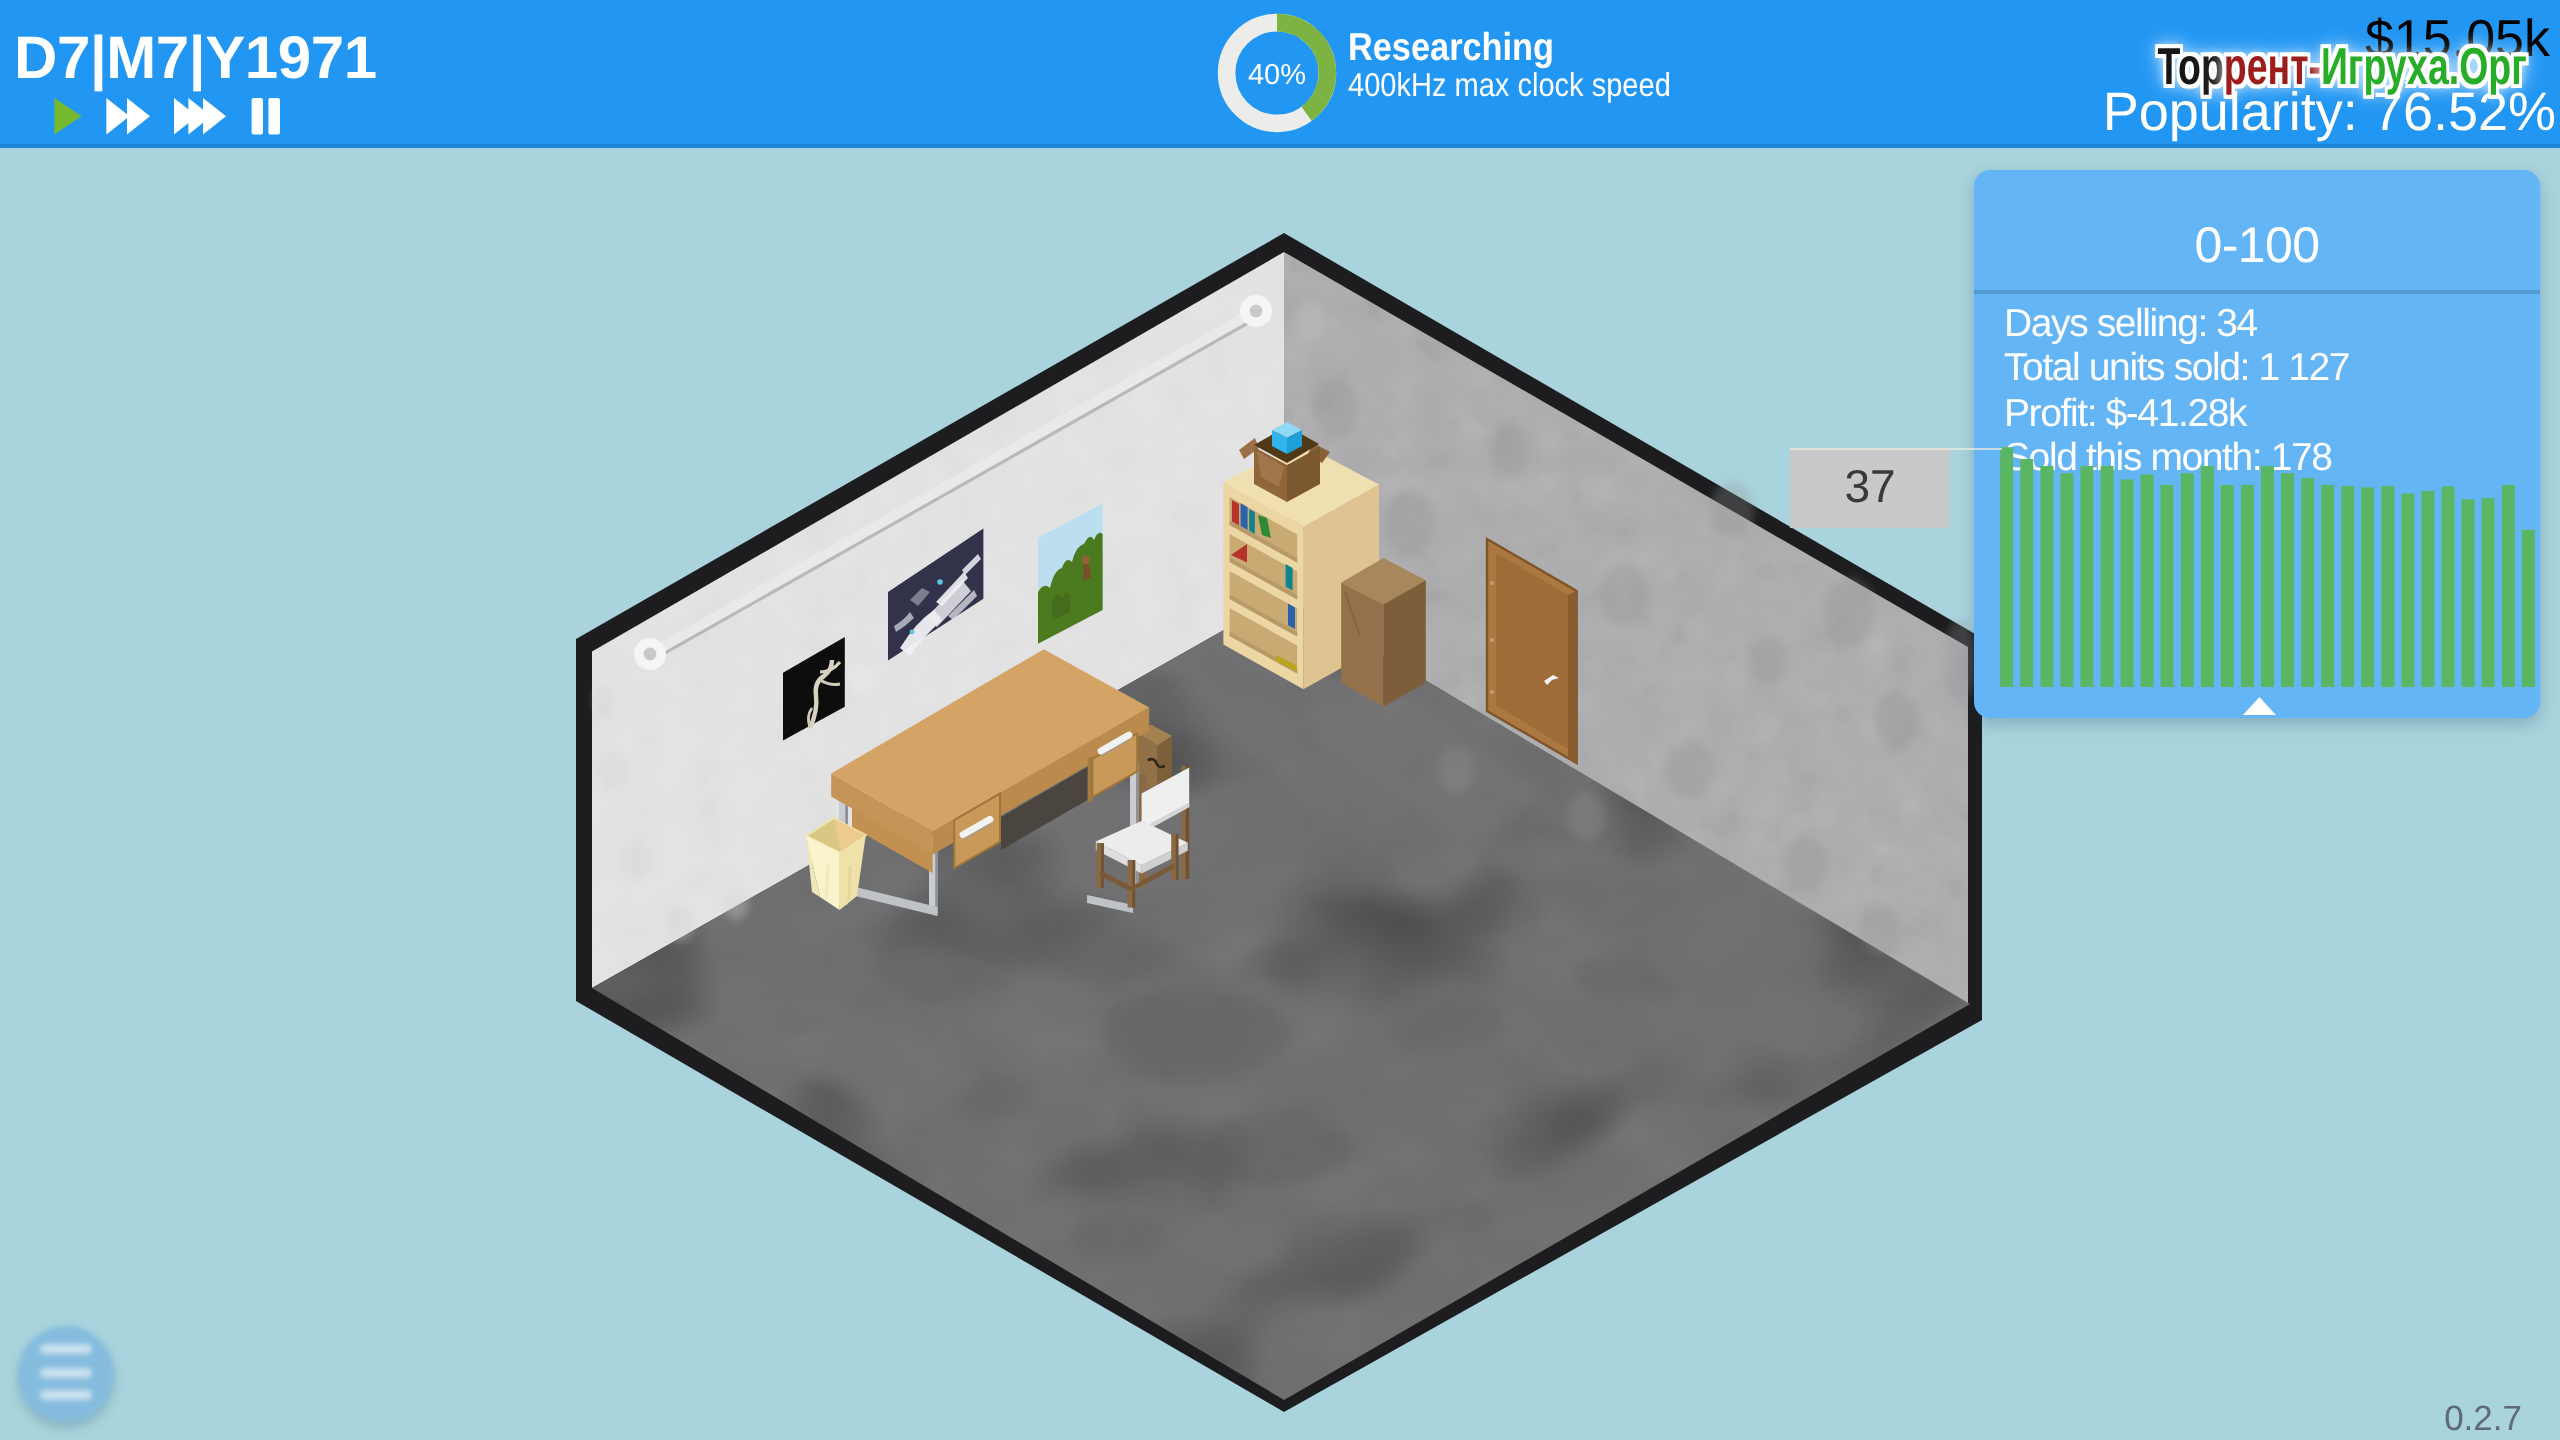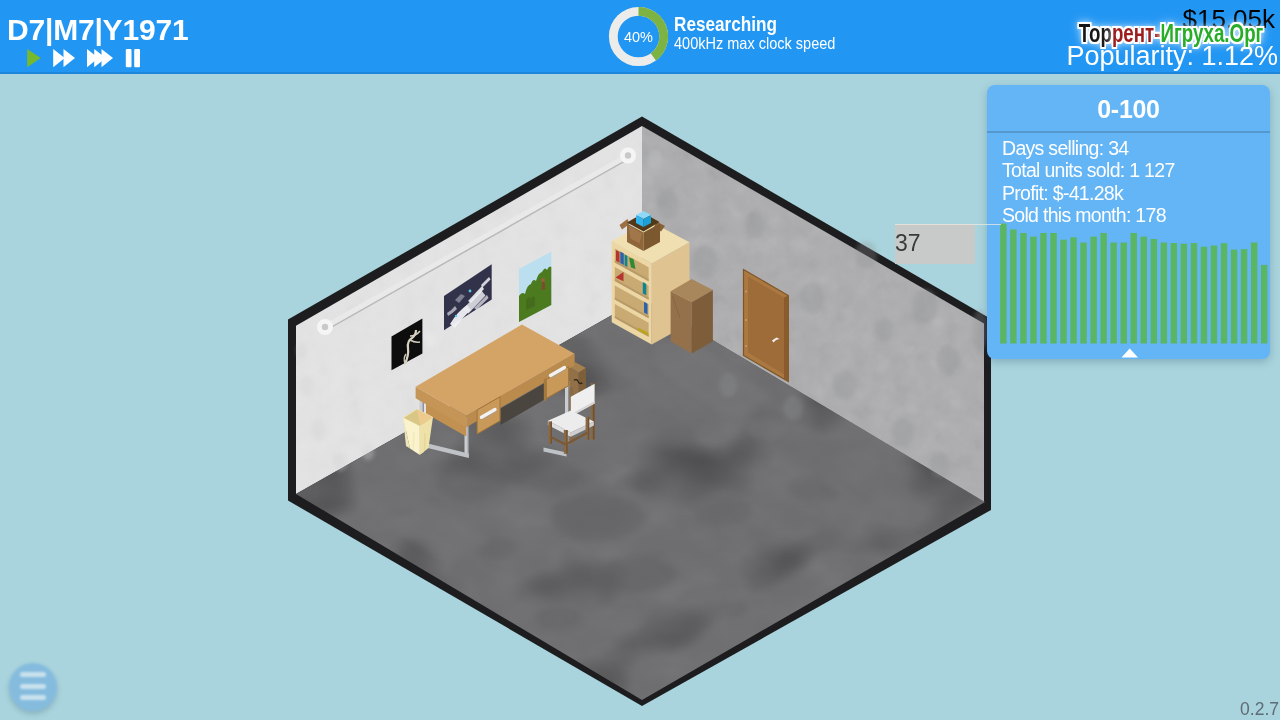--- a/index.html
+++ b/index.html
@@ -9,29 +9,29 @@
 .topbar{position:absolute;left:0;top:0;width:1280px;height:74px;background:#2196F3;border-bottom:2px solid #1C86DD}
 .date{position:absolute;left:7px;top:13px;font-size:30px;font-weight:bold;color:#fff;letter-spacing:-.2px}
 .rtitle{position:absolute;left:674px;top:13px;font-size:19.5px;font-weight:bold;color:#fff;transform:scaleX(.88);transform-origin:0 50%;white-space:nowrap}
 .rsub{position:absolute;left:674px;top:33.5px;font-size:16.5px;color:#fff;transform:scaleX(.88);transform-origin:0 50%;white-space:nowrap}
 .money{position:absolute;right:5px;top:4px;font-size:26px;color:#000000;white-space:nowrap}
 .pop{position:absolute;right:2px;top:41px;font-size:27px;color:#fff;white-space:nowrap}
 .wm{position:absolute;right:17px;top:18px;font-size:26px;font-weight:bold;white-space:nowrap;transform:scaleX(.72);transform-origin:100% 50%;
 text-shadow:-2px -2px 0 #fff,2px -2px 0 #fff,-2px 2px 0 #fff,2px 2px 0 #fff,0 -2px 0 #fff,0 2px 0 #fff,-2px 0 0 #fff,2px 0 0 #fff,0 0 6px rgba(255,255,255,1),0 0 10px rgba(255,255,255,.95),0 0 16px rgba(255,255,255,.75)}
 .wm .b{color:#161616}.wm .r{color:#9d1c1c}.wm .g{color:#28ad28}
 .panel{position:absolute;left:987px;top:85px;width:283px;height:274px;background:#64B5F6;border-radius:8px;box-shadow:0 3px 8px rgba(20,60,90,.25)}
-.ptitle{text-align:center;font-size:25px;font-weight:bold;color:#fff;padding-top:10px;letter-spacing:-.3px}
+.ptitle{text-align:center;font-size:25px;font-weight:normal;color:#fff;padding-top:24px;letter-spacing:-.3px}
 .psep{margin-top:7px;height:2px;background:rgba(0,0,0,.16)}
 .pstats{padding:4px 0 0 15px;font-size:19.5px;line-height:22.4px;color:#fff;letter-spacing:-.7px}
 .pbars{position:absolute;left:0;top:0}
-.tip{position:absolute;left:895px;top:224px;width:80px;height:40px;background:rgba(201,201,201,.97);color:#3a3a3a;font-size:23px;line-height:39px}
+.tip{position:absolute;left:895px;top:224px;width:80px;height:40px;background:rgba(201,201,201,.97);color:#3a3a3a;font-size:23px;text-align:center;line-height:39px}
 .tipline{position:absolute;left:895px;top:223.6px;width:106px;height:1.8px;background:rgba(238,234,226,.72)}
 .menu{position:absolute;left:9px;top:663px;width:48px;height:48px;border-radius:50%;background:#85BCDE;filter:blur(1.2px);box-shadow:0 3px 5px rgba(40,80,100,.25)}
 .mline{position:absolute;left:11px;width:26px;height:5.2px;border-radius:2.6px;background:#C9E1ED}
-.ver{position:absolute;right:1px;top:699px;font-size:17.5px;color:#5F6B75}
+.ver{position:absolute;right:19px;top:699px;font-size:17.5px;color:#5F6B75}
 </style>
 </head>
 <body>
 <div id="stage">
 
 <svg id="room" width="1280" height="720" viewBox="0 0 1280 720">
 <defs>
 <filter id="soft" x="-50%" y="-50%" width="200%" height="200%">
           <feGaussianBlur stdDeviation="3.5"></feGaussianBlur>
         </filter>
@@ -311,21 +311,21 @@
 <path d="M638.5 11.3 A25.2 25.2 0 0 1 653.31 56.89" fill="none" stroke="#7CB342" stroke-width="8.8"></path>
 <text x="638.5" y="42" font-size="14.5" fill="#fff" text-anchor="middle" font-family="Liberation Sans,sans-serif">40%</text>
 </svg>
 
 <div class="rtitle">Researching</div>
 
 <div class="rsub">400kHz max clock speed</div>
 
 <div class="money">$15.05k</div>
 
-<div class="pop">Popularity: 1.12%</div>
+<div class="pop">Popularity: 76.52%</div>
 
 <div class="wm"><span class="b">Тор</span><span class="r">рент-</span><span class="g">Игруха.Орг</span></div>
 </div>
 
 <div class="panel">
 
 <div class="ptitle">0-100</div>
 <div class="psep"></div>
 
 <div class="pstats">Days selling: 34<br>Total units sold: 1 127<br>Profit: $-41.28k<br>Sold this month: 178</div>

